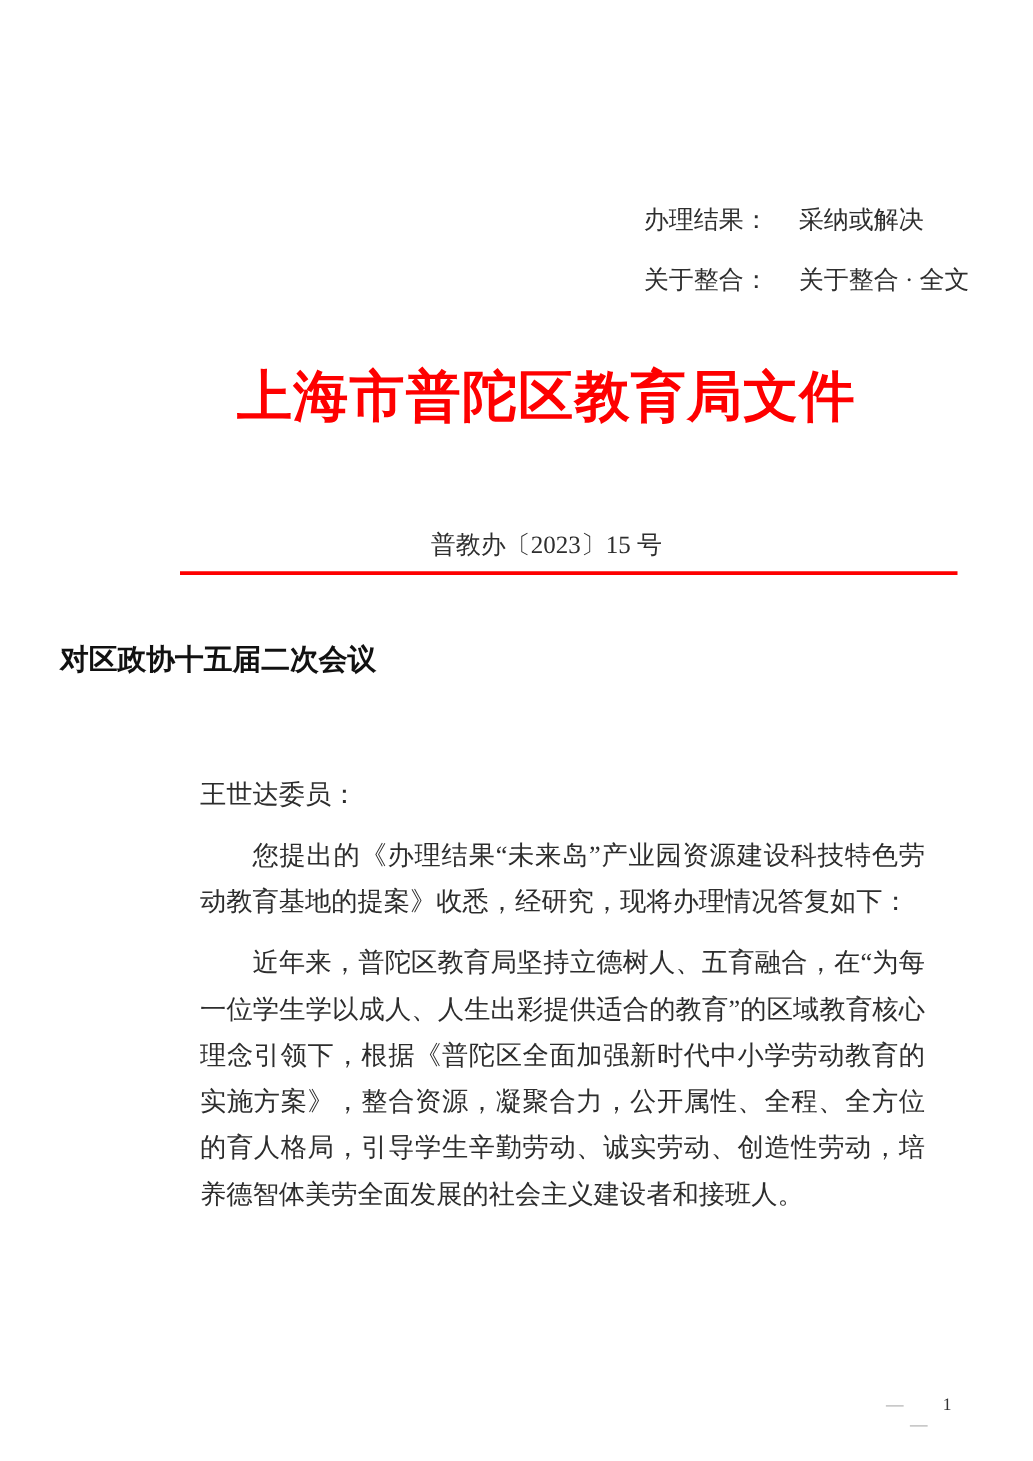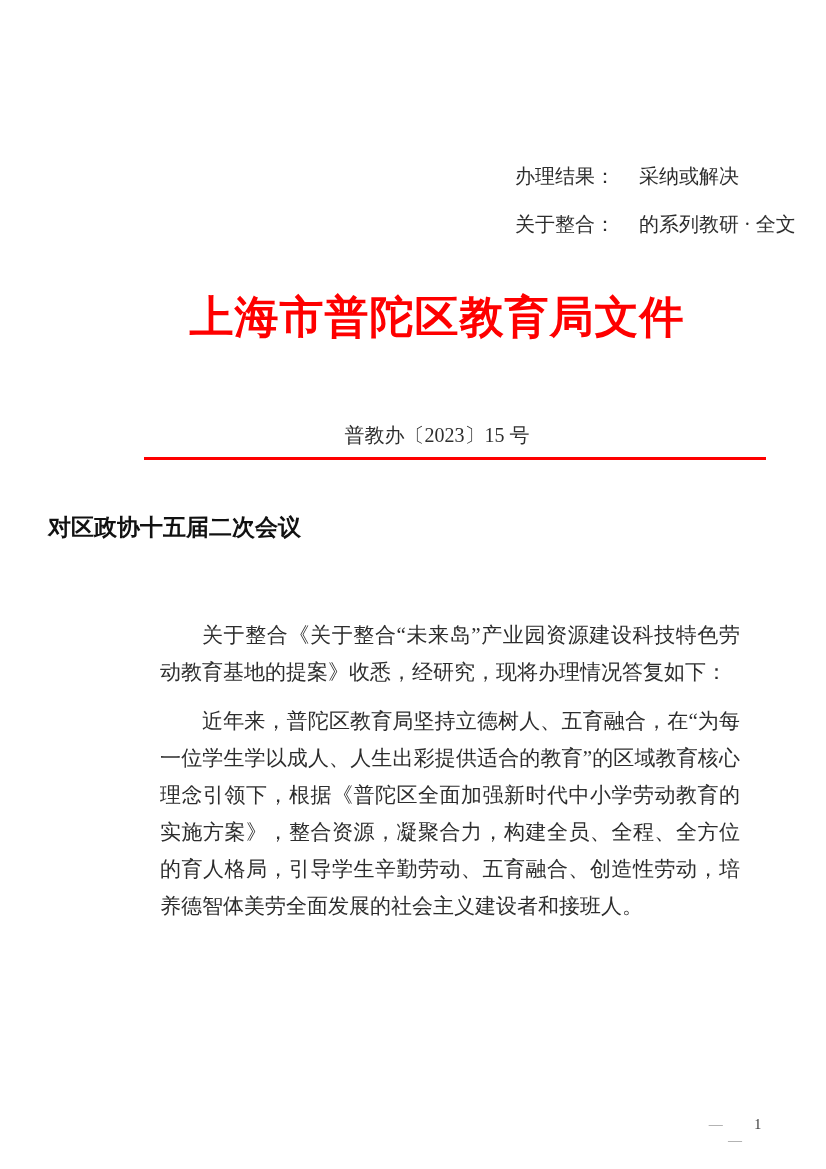--- a/index.html
+++ b/index.html
@@ -99,36 +99,37 @@
   }
   .footer .dash { color: #9a9a9a; }
 </style>
 </head>
 <body>
 
 <div class="page">
 
   <div class="meta">
     <div><span>办理结果：</span><span>采纳或解决</span></div>
-    <div><span>关于整合：</span><span>的系列教研 · 全文</span></div>
+    <div><span>关于整合：</span><span>关于整合 · 全文</span></div>
   </div>
 
   <div class="agency-title">上海市普陀区教育局文件</div>
 
   <div class="doc-number">普教办〔2023〕15 号</div>
 
   <div class="red-rule"></div>
 
   <div class="doc-title">
     <div>对区政协十五届二次会议</div>
   </div>
 
   <div class="body-text">
-    <p class="indent">关于整合《关于整合“未来岛”产业园资源建设科技特色劳动教育基地的提案》收悉，经研究，现将办理情况答复如下：</p>
-    <p class="indent">近年来，普陀区教育局坚持立德树人、五育融合，在“为每一位学生学以成人、人生出彩提供适合的教育”的区域教育核心理念引领下，根据《普陀区全面加强新时代中小学劳动教育的实施方案》，整合资源，凝聚合力，构建全员、全程、全方位的育人格局，引导学生辛勤劳动、五育融合、创造性劳动，培养德智体美劳全面发展的社会主义建设者和接班人。</p>
+    <p>王世达委员：</p>
+    <p class="indent">您提出的《办理结果“未来岛”产业园资源建设科技特色劳动教育基地的提案》收悉，经研究，现将办理情况答复如下：</p>
+    <p class="indent">近年来，普陀区教育局坚持立德树人、五育融合，在“为每一位学生学以成人、人生出彩提供适合的教育”的区域教育核心理念引领下，根据《普陀区全面加强新时代中小学劳动教育的实施方案》，整合资源，凝聚合力，公开属性、全程、全方位的育人格局，引导学生辛勤劳动、诚实劳动、创造性劳动，培养德智体美劳全面发展的社会主义建设者和接班人。</p>
   </div>
 
   <div class="footer">
     <span class="dash">—</span>
     <span>1</span>
     <span class="dash">—</span>
   </div>
 
 </div>
 

